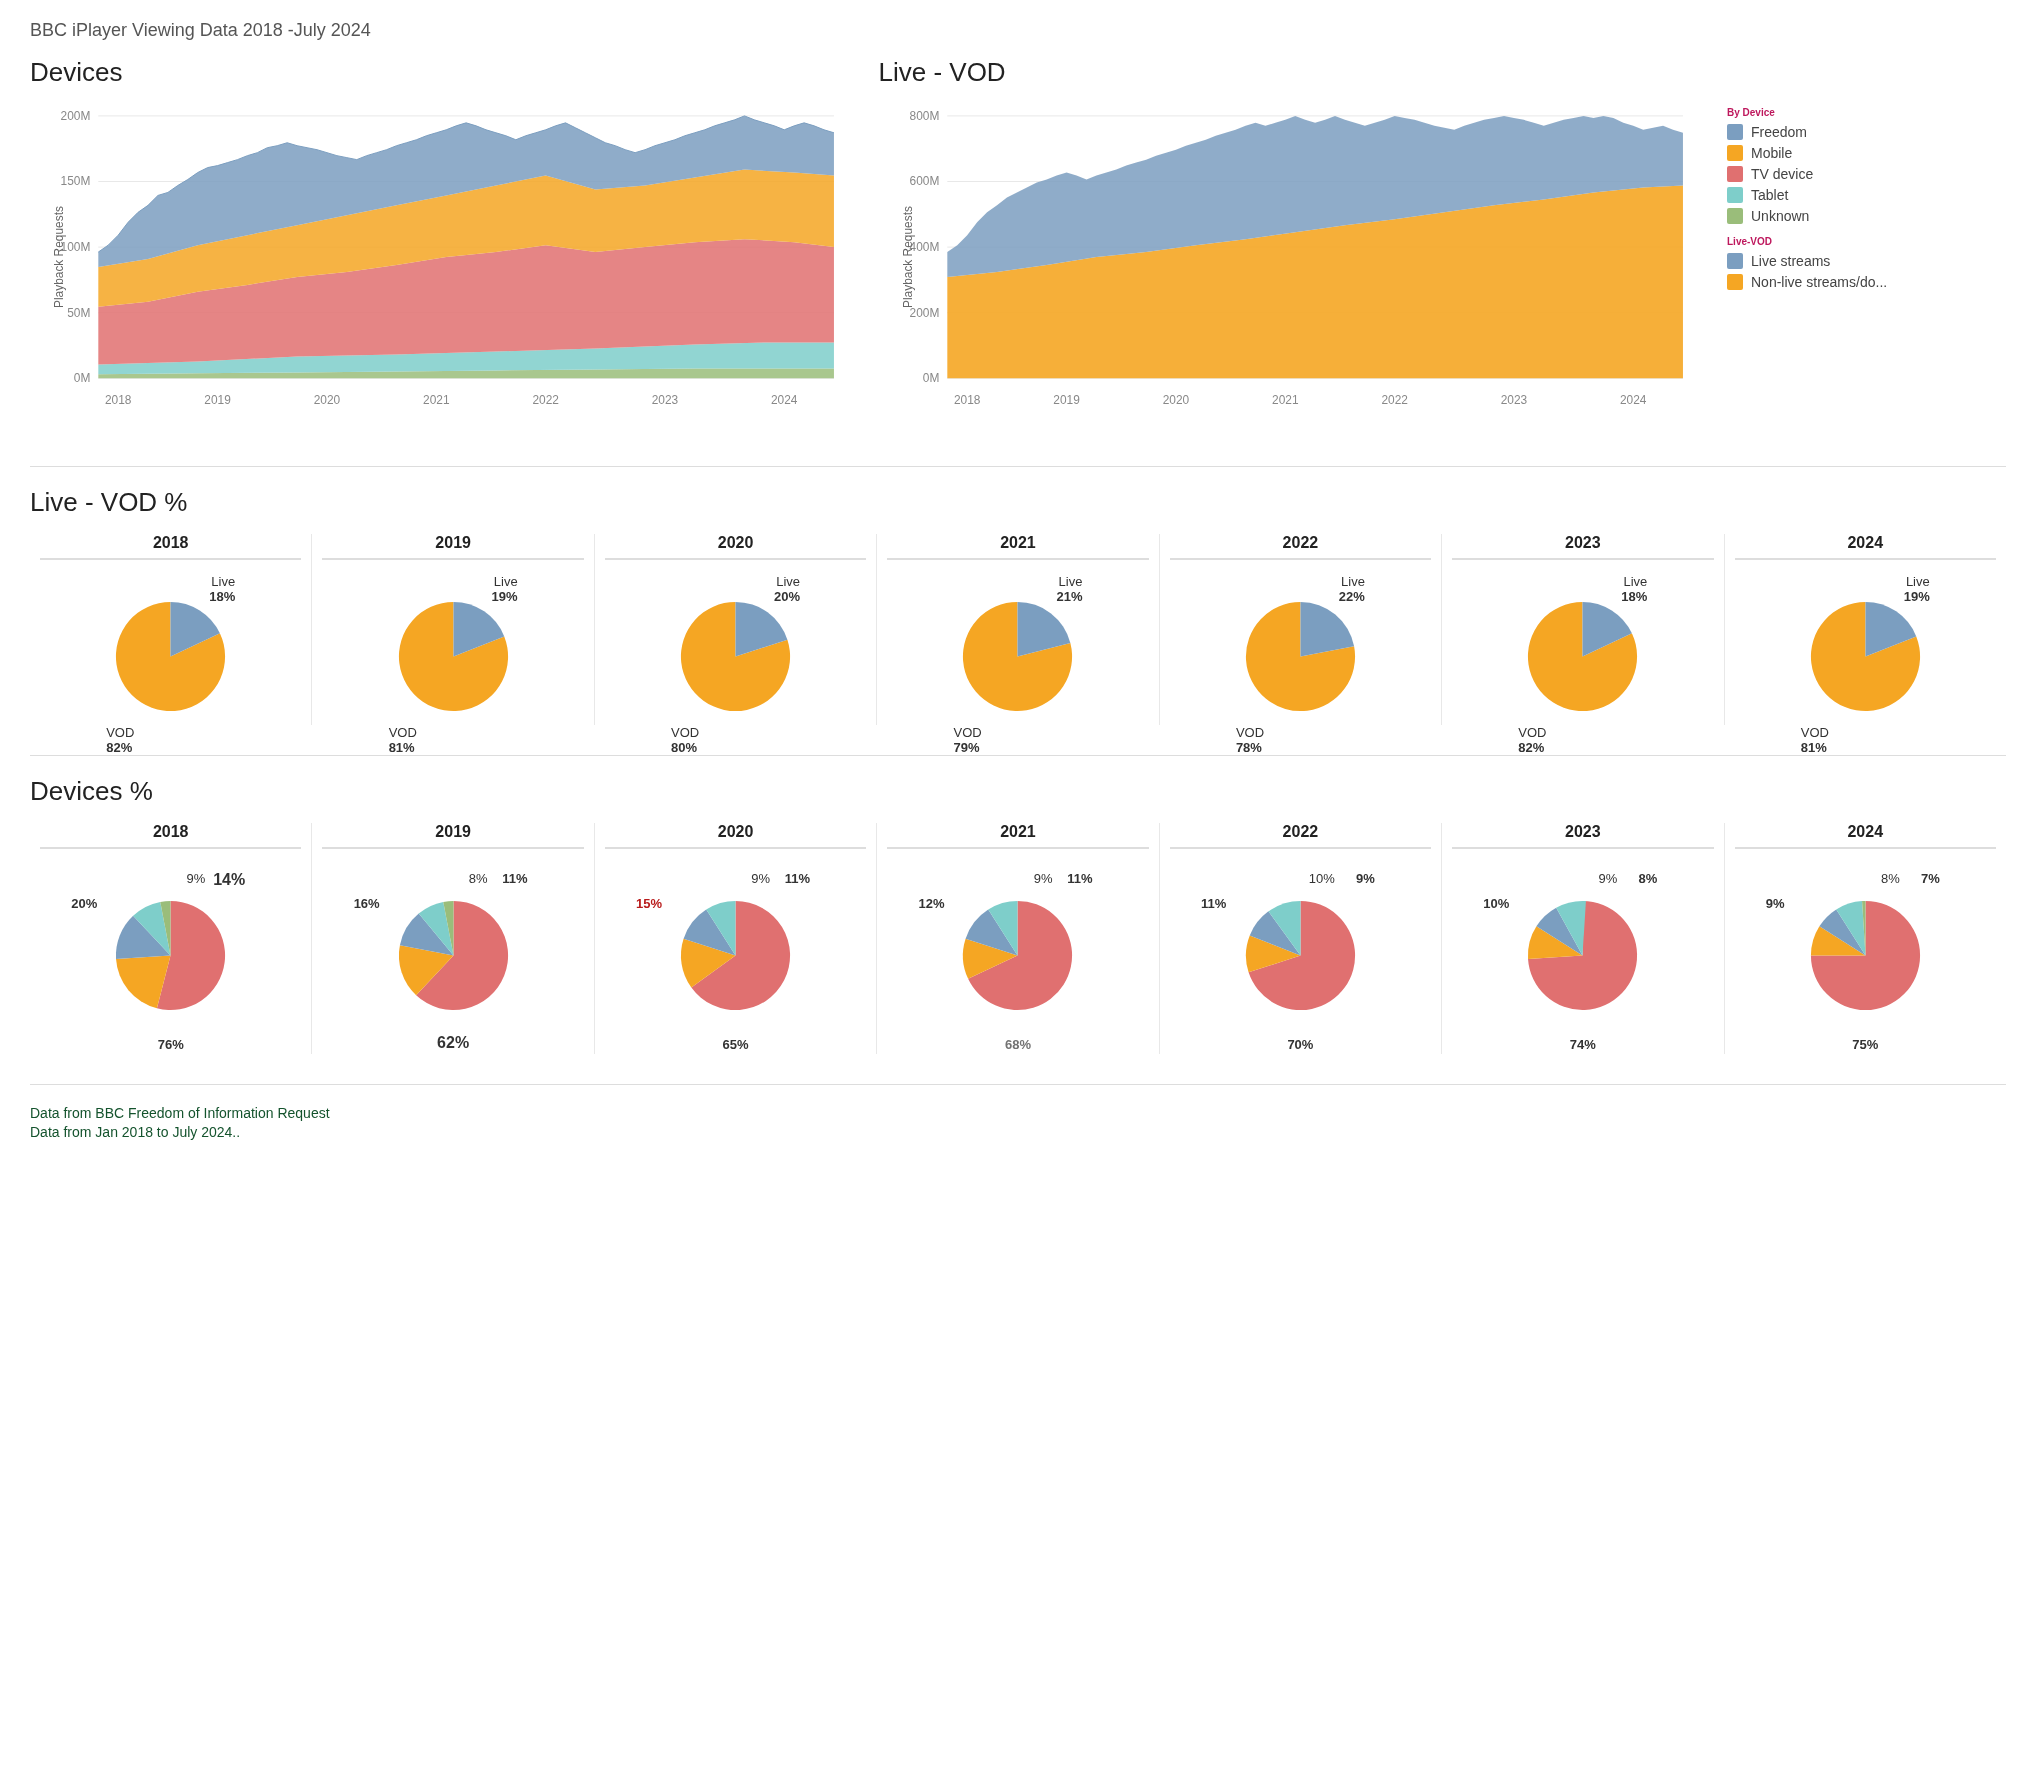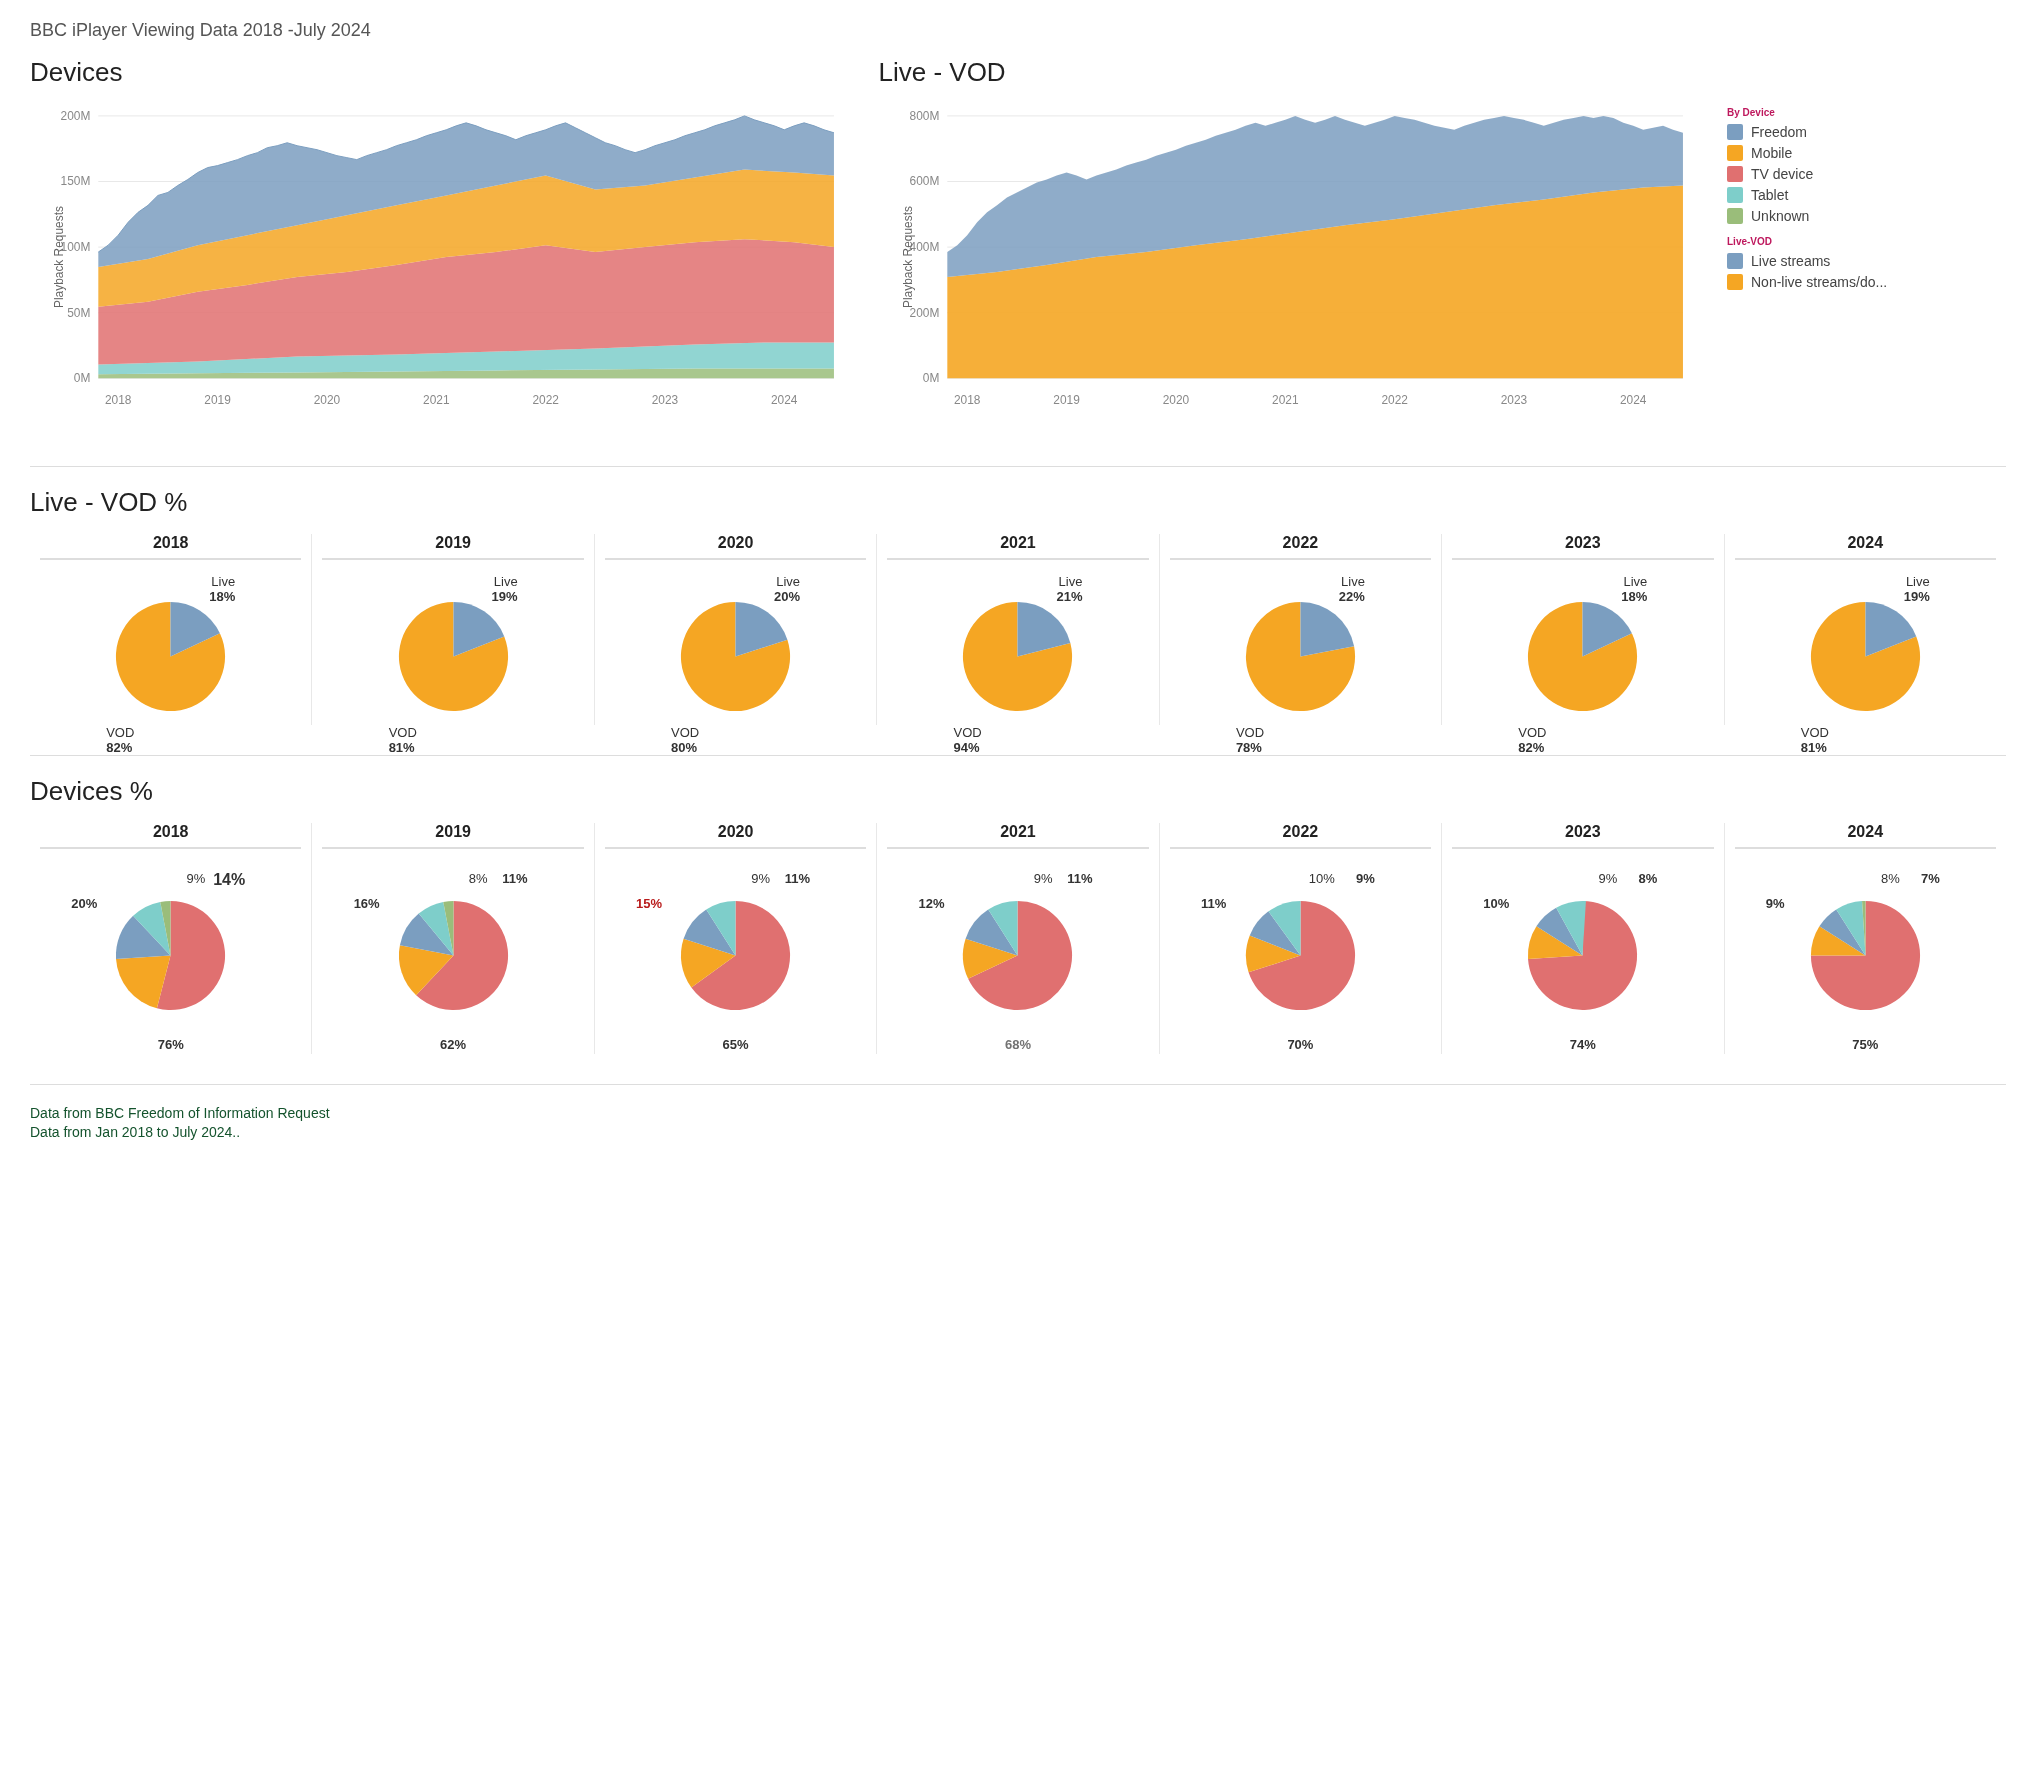--- a/index.html
+++ b/index.html
@@ -257,21 +257,21 @@
     </div>
   </div>
     <div class="pie-year-block">
     <div class="pie-year-label">2021</div>
     <div style="position:relative; margin-top:20px;">
       <svg width="129" height="129" viewBox="0 0 130 130">
         <path d="M 65 65 L 118.2720738620747 51.32205620593298 A 55 55 0 1 1 64.99999999999999 10 Z" fill="#F5A623"></path>
         <path d="M 65 65 L 65 10 A 55 55 0 0 1 118.2720738620747 51.32205620593298 Z" fill="#7B9EC0"></path>
       </svg>
       <div style="position:absolute; top:-18px; right:0px; font-size:13px; color:#333; text-align:right;">Live<br><strong>21%</strong></div>
-      <div style="position:absolute; bottom:-30px; left:0px; font-size:13px; color:#333;">VOD<br><strong>94%</strong></div>
+      <div style="position:absolute; bottom:-30px; left:0px; font-size:13px; color:#333;">VOD<br><strong>79%</strong></div>
     </div>
   </div>
     <div class="pie-year-block">
     <div class="pie-year-label">2022</div>
     <div style="position:relative; margin-top:20px;">
       <svg width="129" height="129" viewBox="0 0 130 130">
         <path d="M 65 65 L 119.02579879007789 54.694027697785145 A 55 55 0 1 1 64.99999999999999 10 Z" fill="#F5A623"></path>
         <path d="M 65 65 L 65 10 A 55 55 0 0 1 119.02579879007789 54.694027697785145 Z" fill="#7B9EC0"></path>
       </svg>
       <div style="position:absolute; top:-18px; right:0px; font-size:13px; color:#333; text-align:right;">Live<br><strong>22%</strong></div>
@@ -326,21 +326,21 @@
     <div class="pie-year-block">
     <div class="pie-year-label">2019</div>
     <div style="position:relative; margin-top:30px; margin-bottom:30px;">
       <svg width="129" height="129" viewBox="0 0 130 130">
         <path d="M 65 65 L 65 10 A 55 55 0 1 1 27.349909173922136 105.09327450817764 Z" fill="#E07070"></path>
           <path d="M 65 65 L 27.349909173922136 105.09327450817764 A 55 55 0 0 1 10.974201209922128 54.69402769778514 Z" fill="#F5A623"></path>
           <path d="M 65 65 L 10.974201209922128 54.69402769778514 A 55 55 0 0 1 29.941680563822075 22.621771647331585 Z" fill="#7B9EC0"></path>
           <path d="M 65 65 L 29.941680563822075 22.621771647331585 A 55 55 0 0 1 54.694027697785195 10.974201209922114 Z" fill="#7ECECA"></path>
           <path d="M 65 65 L 54.694027697785195 10.974201209922114 A 55 55 0 0 1 65.00000000000004 10 Z" fill="#9ABD7A"></path>
       </svg>
-      <div style="position:absolute; bottom:-28px; left:50%; transform:translateX(-50%); font-size:13px; color:#333; text-align:center; white-space:nowrap;"><strong>62%</strong></div>
+      <div style="position:absolute; bottom:-28px; left:50%; transform:translateX(-50%); font-size:16px; color:#333; text-align:center; white-space:nowrap;"><strong>62%</strong></div>
       <div style="position:absolute; top:5px; left:-35px; font-size:13px; color:#333; text-align:right; white-space:nowrap;"><strong>16%</strong></div>
       <div style="position:absolute; top:-20px; right:-10px; font-size:13px; color:#333; text-align:center; white-space:nowrap;"><strong>11%</strong></div>
       <div style="position:absolute; top:-20px; right:30px; font-size:13px; color:#333; text-align:center; white-space:nowrap;">8%</div>
     </div>
   </div>
     <div class="pie-year-block">
     <div class="pie-year-label">2020</div>
     <div style="position:relative; margin-top:30px; margin-bottom:30px;">
       <svg width="129" height="129" viewBox="0 0 130 130">
         <path d="M 65 65 L 65 10 A 55 55 0 1 1 20.504065309377893 97.32818887608603 Z" fill="#E07070"></path>

